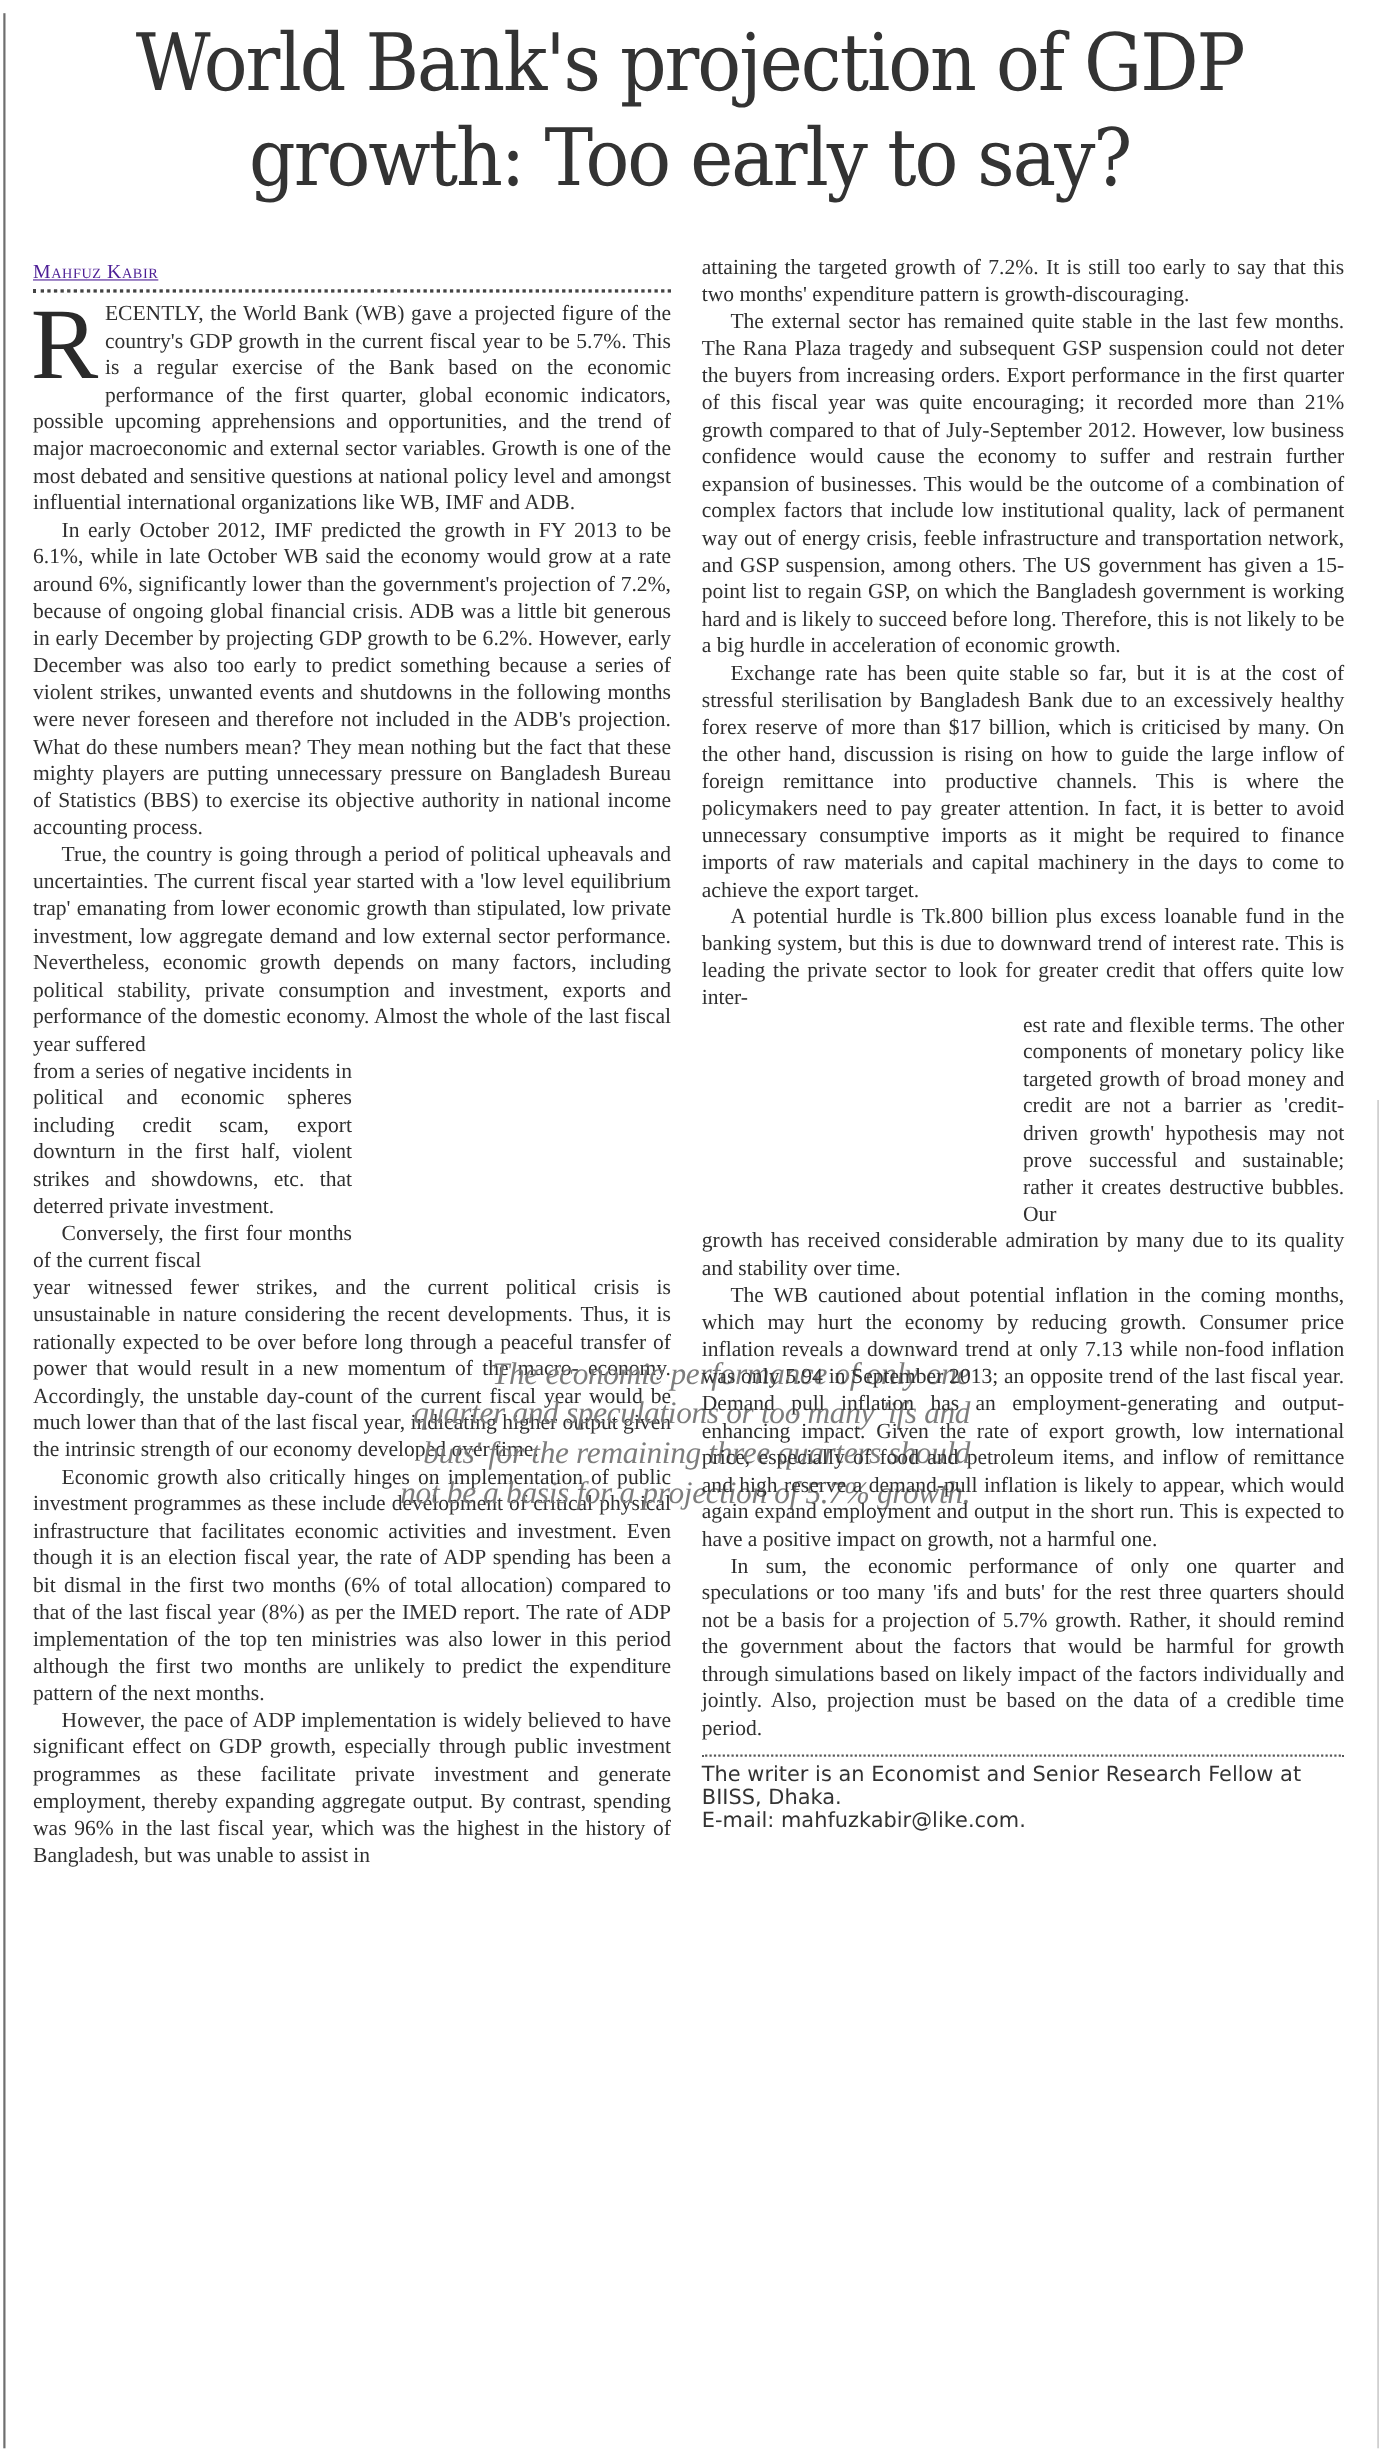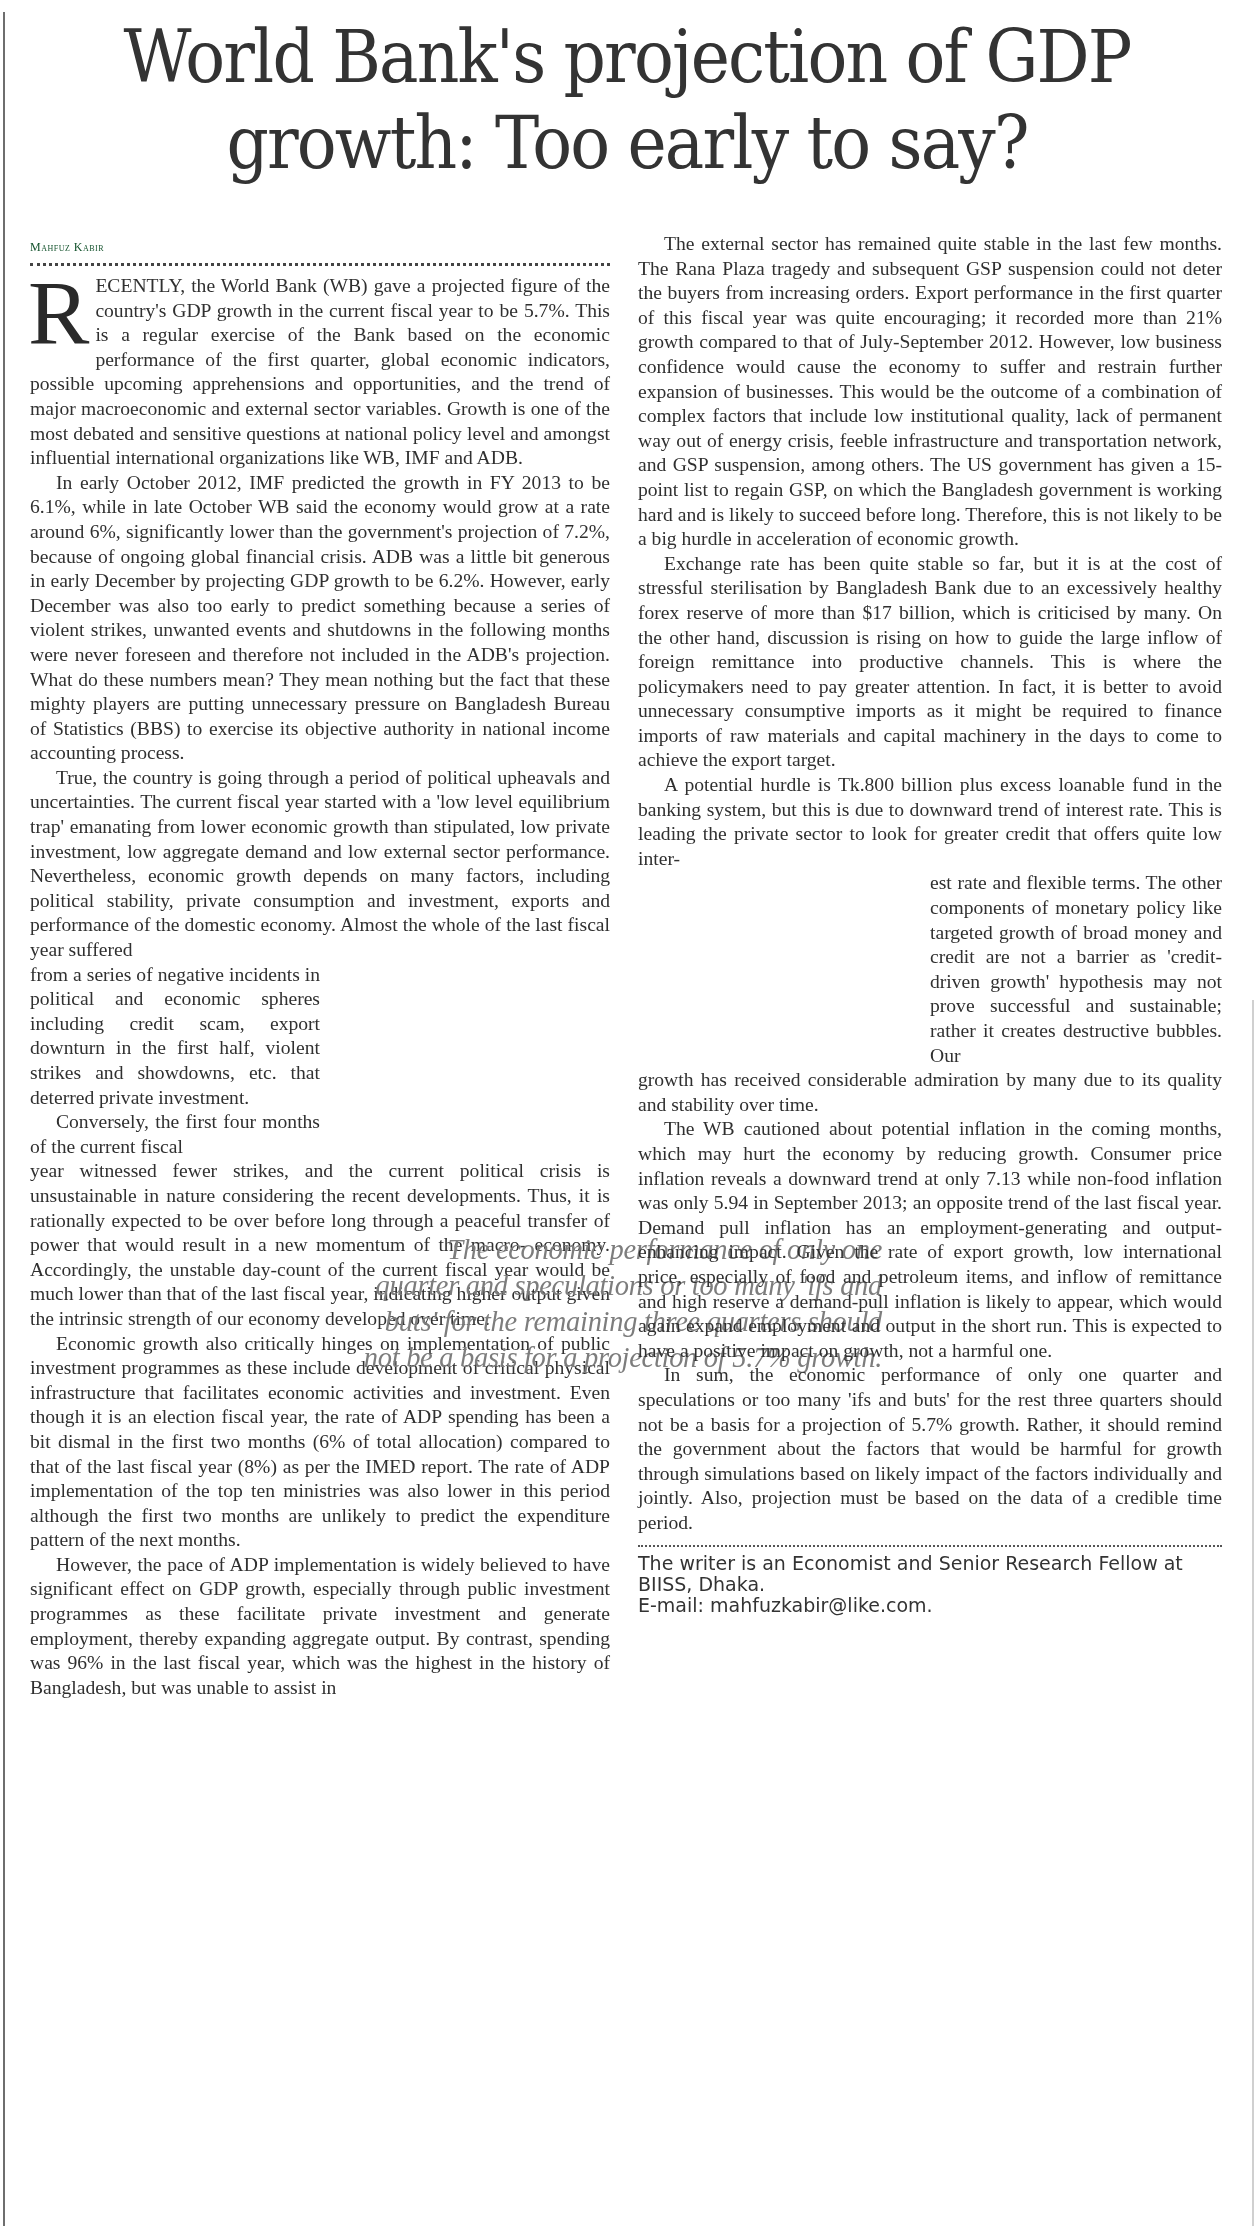--- a/index.html
+++ b/index.html
@@ -11,21 +11,21 @@
     position: absolute; left: 20px; top: 14px; width: 1214px;
     font-family: "DejaVu Serif", "Liberation Serif", serif;
     font-size: 72px; line-height: 86px; text-align: center; color: #333333;
     letter-spacing: -2px; font-weight: normal; transform: scaleX(0.92); transform-origin: center top;
   }
   .col { position: absolute; font-size: 19.6px; line-height: 24.6px; text-align: justify; color: #303030; }
   .col p { text-indent: 26px; }
   .col p.noindent { text-indent: 0; }
   #col-left { left: 30px; top: 236px; width: 580px; }
   #col-right { left: 638px; top: 232px; width: 584px; }
-  .byline { font-variant: small-caps; font-size: 12px; letter-spacing: 0.5px; color: #14532d; line-height: 22px; }
+  .byline { font-variant: small-caps; font-size: 18px; letter-spacing: 0.5px; color: #4c1d95; line-height: 22px; text-decoration: underline; }
   .dotted { border-bottom: 3px dotted #444; height: 4px; margin: 4px 0 8px 0; }
   .dropcap { float: left; font-size: 92px; line-height: 70px; margin: 4px 6px 0 -2px; color: #2a2a2a; font-family: "Liberation Serif", serif; }
   .wrap-left { width: 290px; }
   .pullquote {
     position: absolute; left: 362px; top: 1232px; width: 520px;
     font-family: "Liberation Serif", serif; font-style: italic; font-size: 28.5px; line-height: 36px;
     text-align: right; color: #7d7d7d; letter-spacing: -0.3px;
   }
   .col-right-bottom-wrap { margin-left: 292px; }
   .footer-rule { border-bottom: 2px dotted #555; margin: 10px 0 6px 0; height: 2px; }
@@ -48,20 +48,21 @@
   <p class="noindent wrap-left">from a series of negative incidents in political and economic spheres including credit scam, export downturn in the first half, violent strikes and showdowns, etc. that deterred private investment.</p>
   <p class="wrap-left">Conversely, the first four months of the current fiscal</p>
   <p class="noindent">year witnessed fewer strikes, and the current political crisis is unsustainable in nature considering the recent developments. Thus, it is rationally expected to be over before long through a peaceful transfer of power that would result in a new momentum of the macro- economy. Accordingly, the unstable day-count of the current fiscal year would be much lower than that of the last fiscal year, indicating higher output given the intrinsic strength of our economy developed over time.</p>
   <p>Economic growth also critically hinges on implementation of public investment programmes as these include development of critical physical infrastructure that facilitates economic activities and investment. Even though it is an election fiscal year, the rate of ADP spending has been a bit dismal in the first two months (6% of total allocation) compared to that of the last fiscal year (8%) as per the IMED report. The rate of ADP implementation of the top ten ministries was also lower in this period although the first two months are unlikely to predict the expenditure pattern of the next months.</p>
   <p>However, the pace of ADP implementation is widely believed to have significant effect on GDP growth, especially through public investment programmes as these facilitate private investment and generate employment, thereby expanding aggregate output. By contrast, spending was 96% in the last fiscal year, which was the highest in the history of Bangladesh, but was unable to assist in</p>
 </div>
 
 <div class="pullquote">The economic performance of only one quarter and speculations or too many 'ifs and buts' for the remaining three quarters should not be a basis for a projection of 5.7% growth.</div>
 
 <div id="col-right" class="col">
+  <p class="noindent">attaining the targeted growth of 7.2%. It is still too early to say that this two months' expenditure pattern is growth-discouraging.</p>
   <p>The external sector has remained quite stable in the last few months. The Rana Plaza tragedy and subsequent GSP suspension could not deter the buyers from increasing orders. Export performance in the first quarter of this fiscal year was quite encouraging; it recorded more than 21% growth compared to that of July-September 2012. However, low business confidence would cause the economy to suffer and restrain further expansion of businesses. This would be the outcome of a combination of complex factors that include low institutional quality, lack of permanent way out of energy crisis, feeble infrastructure and transportation network, and GSP suspension, among others. The US government has given a 15-point list to regain GSP, on which the Bangladesh government is working hard and is likely to succeed before long. Therefore, this is not likely to be a big hurdle in acceleration of economic growth.</p>
   <p>Exchange rate has been quite stable so far, but it is at the cost of stressful sterilisation by Bangladesh Bank due to an excessively healthy forex reserve of more than $17 billion, which is criticised by many. On the other hand, discussion is rising on how to guide the large inflow of foreign remittance into productive channels. This is where the policymakers need to pay greater attention. In fact, it is better to avoid unnecessary consumptive imports as it might be required to finance imports of raw materials and capital machinery in the days to come to achieve the export target.</p>
   <p>A potential hurdle is Tk.800 billion plus excess loanable fund in the banking system, but this is due to downward trend of interest rate. This is leading the private sector to look for greater credit that offers quite low inter-</p>
   <p class="noindent col-right-bottom-wrap">est rate and flexible terms. The other components of monetary policy like targeted growth of broad money and credit are not a barrier as 'credit-driven growth' hypothesis may not prove successful and sustainable; rather it creates destructive bubbles. Our</p>
   <p class="noindent">growth has received considerable admiration by many due to its quality and stability over time.</p>
   <p>The WB cautioned about potential inflation in the coming months, which may hurt the economy by reducing growth. Consumer price inflation reveals a downward trend at only 7.13 while non-food inflation was only 5.94 in September 2013; an opposite trend of the last fiscal year. Demand pull inflation has an employment-generating and output-enhancing impact. Given the rate of export growth, low international price, especially of food and petroleum items, and inflow of remittance and high reserve a demand-pull inflation is likely to appear, which would again expand employment and output in the short run. This is expected to have a positive impact on growth, not a harmful one.</p>
   <p>In sum, the economic performance of only one quarter and speculations or too many 'ifs and buts' for the rest three quarters should not be a basis for a projection of 5.7% growth. Rather, it should remind the government about the factors that would be harmful for growth through simulations based on likely impact of the factors individually and jointly. Also, projection must be based on the data of a credible time period.</p>
   <div class="footer-rule"></div>
   <div class="footnote">
     <div>The writer is an Economist and Senior Research Fellow at BIISS, Dhaka.</div>

